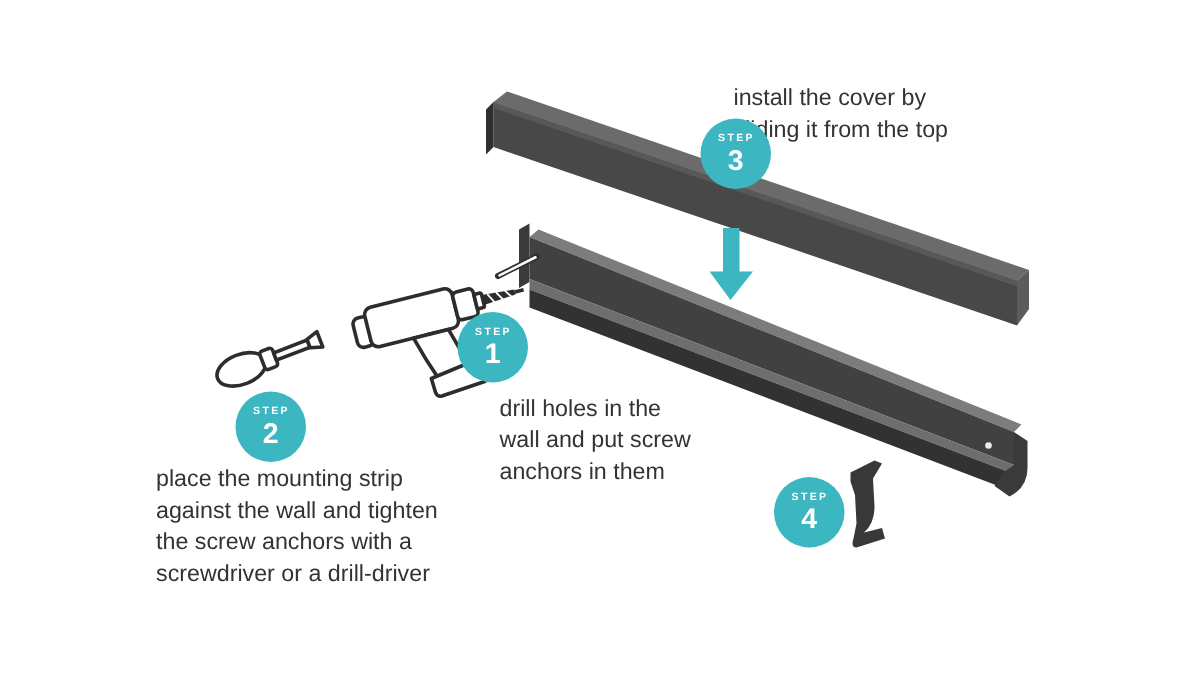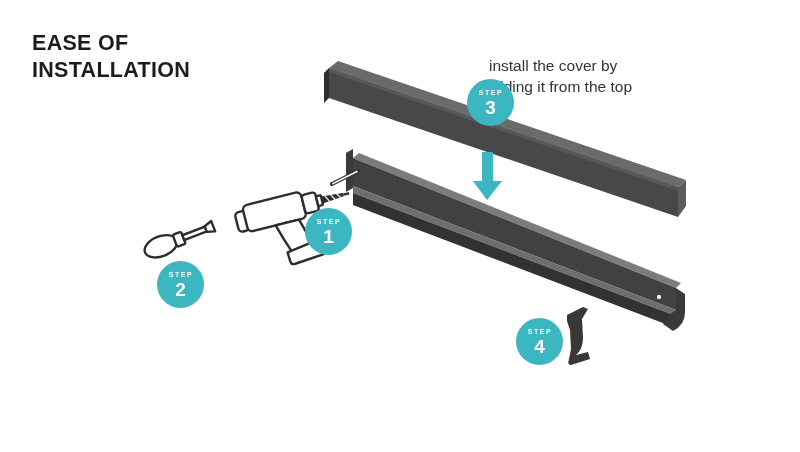--- a/index.html
+++ b/index.html
@@ -89,36 +89,41 @@
       <rect x="31" y="-6.5" width="9" height="13" rx="2"></rect>
       <rect x="40" y="-2.6" width="24" height="5.2"></rect>
       <polygon points="64,-3 72,-5.5 72,5.5 64,3"></polygon>
     </g>
 
     <path d="M567,315 L583,307 L588,309 L582,319 L583,338 Q583,349 576,355
              L588,352 L590,359 L571,365 Q567,365 569,359 L571,349 L570,330
              L567,321 Z" fill="#383838"></path>
   </svg>
 
-  <div class="title">EASE OF
-INSTALLATION</div>
 
   <div class="badge b1">
     <span class="lbl">STEP</span>
     <span class="num">1</span>
   </div>
   <div class="badge b2">
     <span class="lbl">STEP</span>
     <span class="num">2</span>
   </div>
   <div class="badge b3">
     <span class="lbl">STEP</span>
     <span class="num">3</span>
   </div>
   <div class="badge b4">
     <span class="lbl">STEP</span>
     <span class="num">4</span>
   </div>
 
+  <div class="step-text t1">drill holes in the
+wall and put screw
+anchors in them</div>
+  <div class="step-text t2">place the mounting strip
+against the wall and tighten
+the screw anchors with a
+screwdriver or a drill-driver</div>
   <div class="step-text t3">install the cover by
 sliding it from the top</div>
 
 </div>
 
 </body></html>

